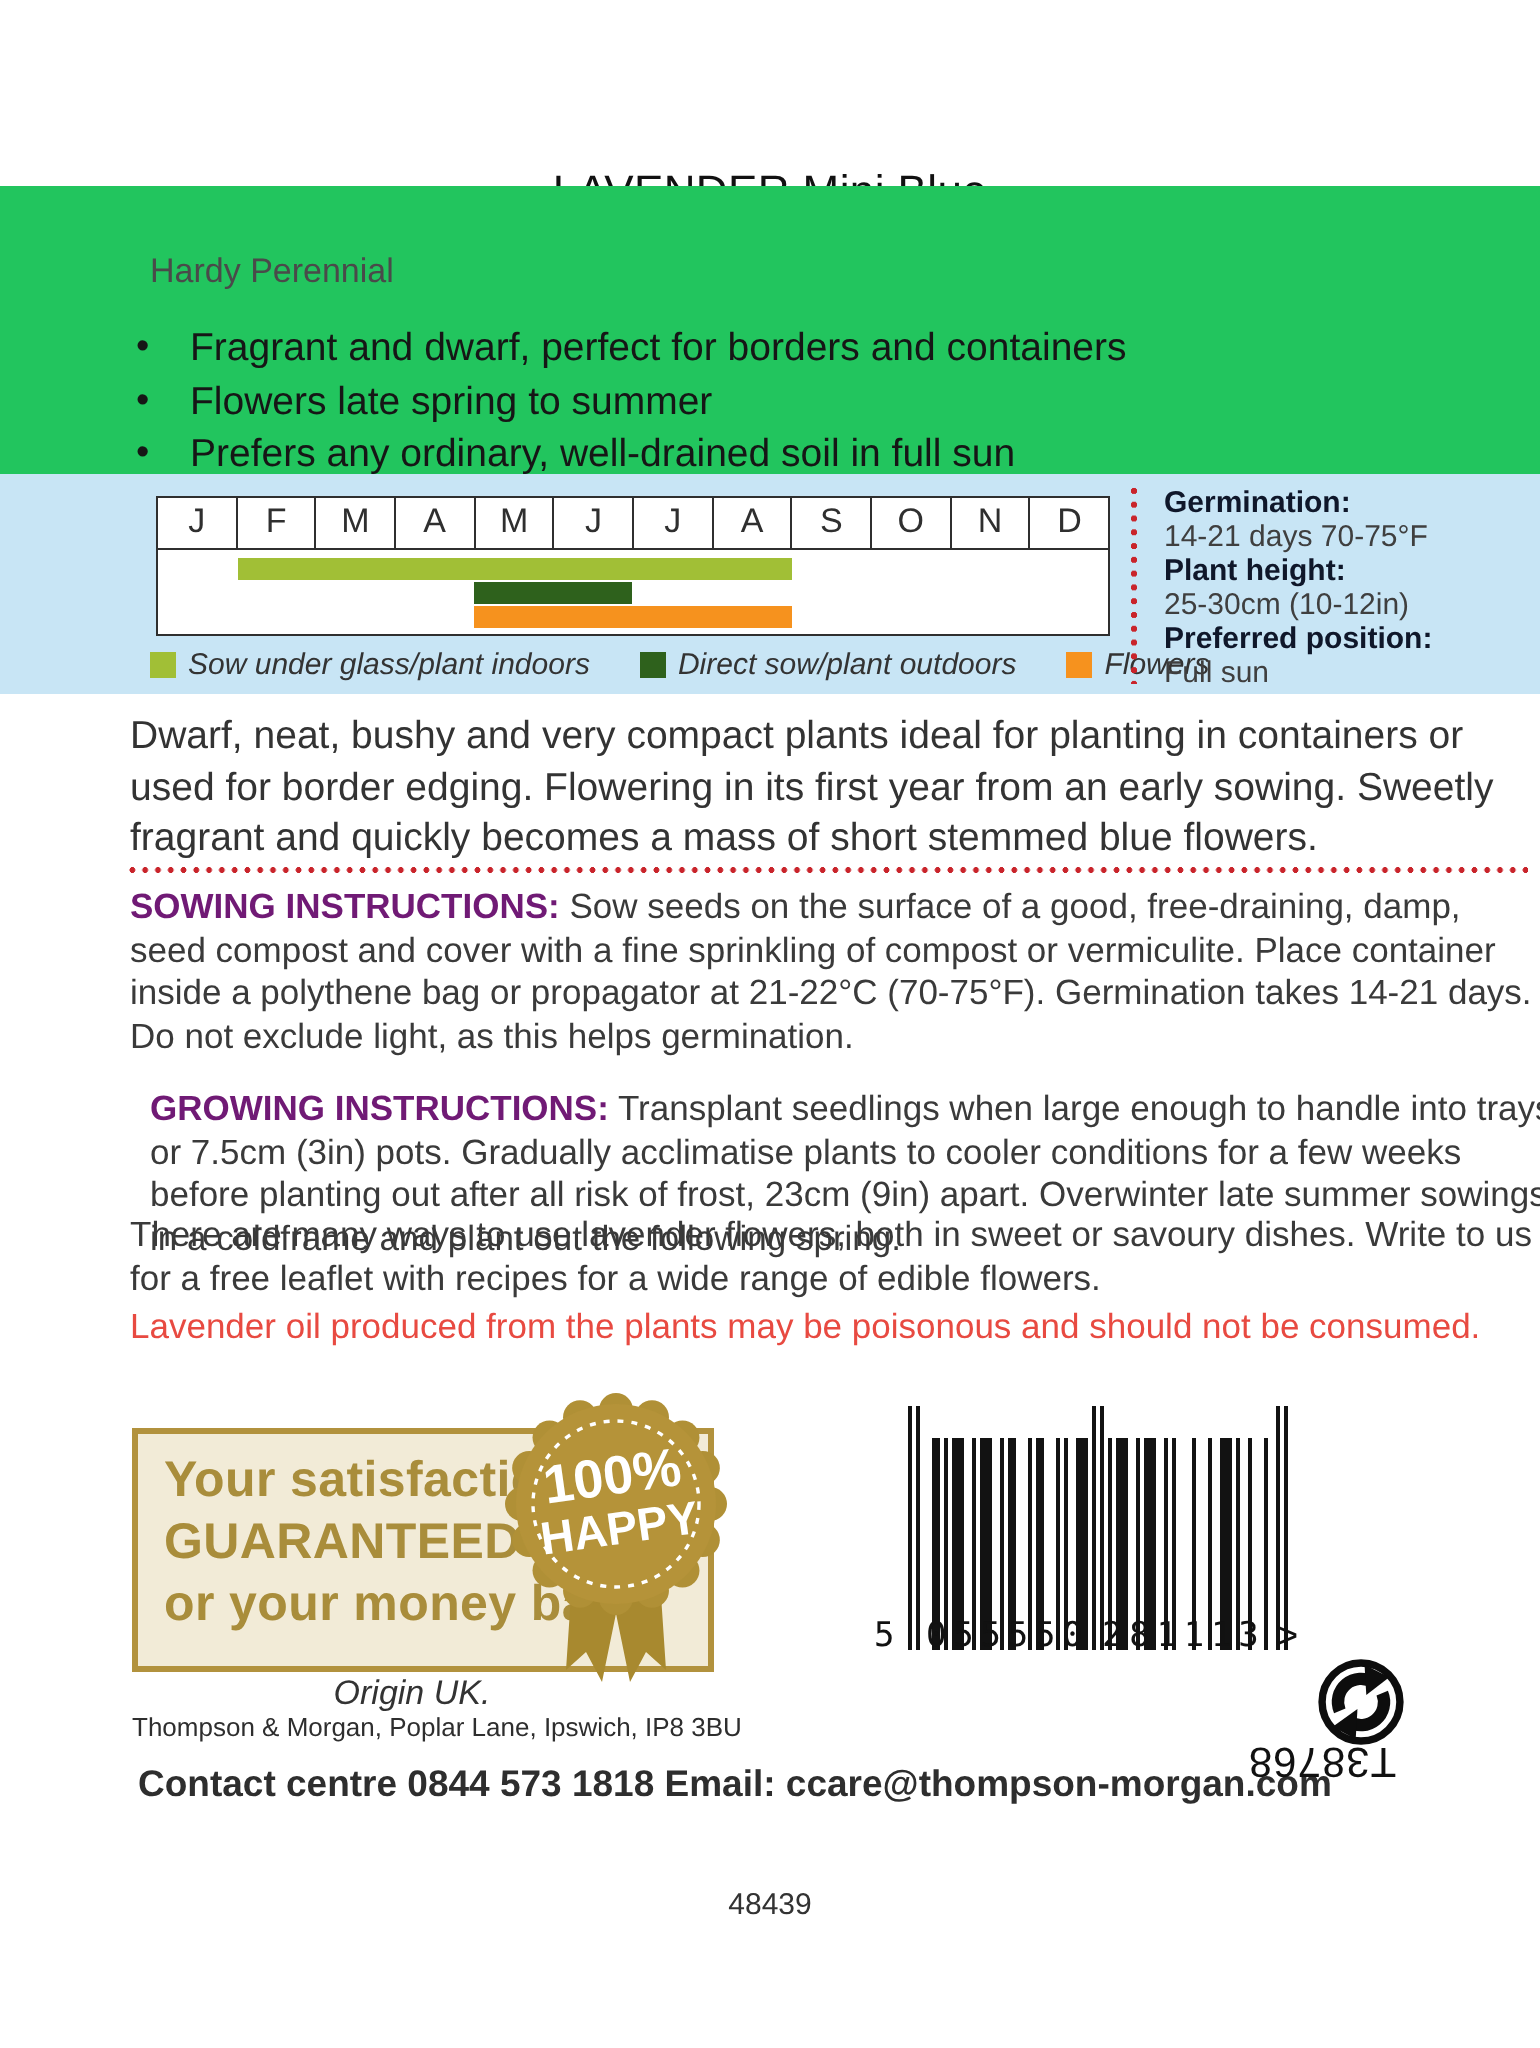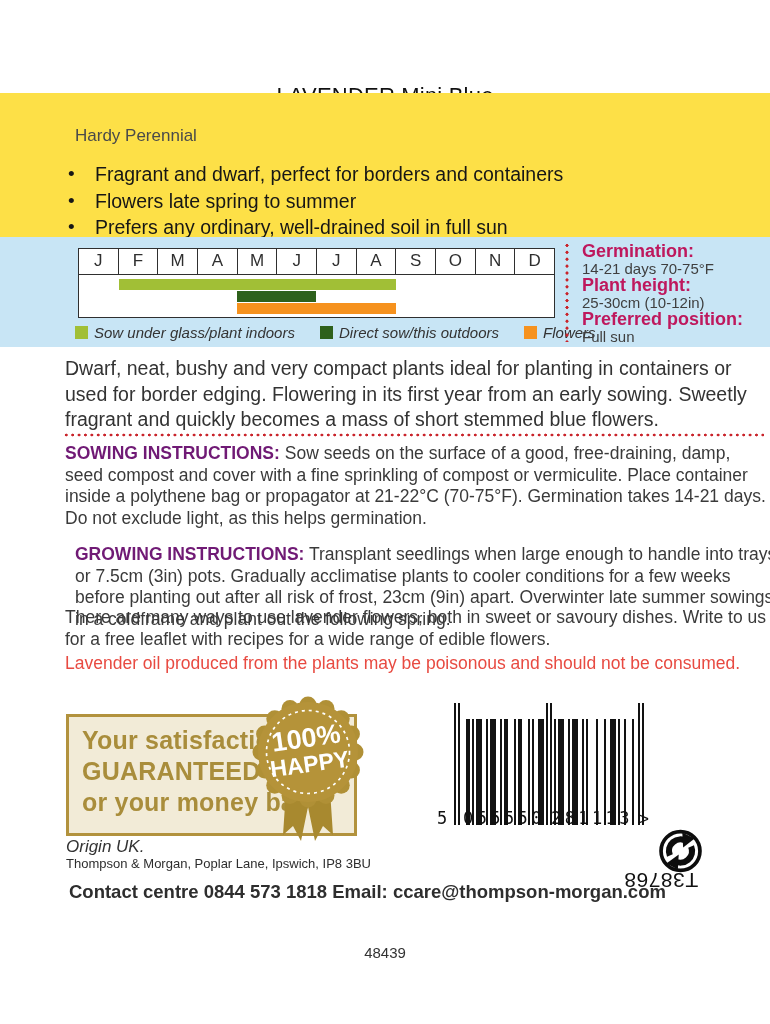--- a/index.html
+++ b/index.html
@@ -8,21 +8,21 @@
     background:#ffffff; font-family:"Liberation Sans", sans-serif;
     overflow:hidden; color:#222;
   }
   .title {
     position:absolute; top:57px; left:0; width:100%;
     text-align:center; font-size:22px; font-weight:normal; color:#111;
     letter-spacing:0.2px;
     margin-top:26px;
   }
   
-  .band1 { position:absolute; top:93px; left:0; width:770px; height:144px; background:#fde047; }
+  .band1 { position:absolute; top:93px; left:0; width:770px; height:144px; background:#22c55e; }
   .hardy { position:absolute; top:33px; left:75px; font-size:17px; color:#4a4a4a; }
   .bullets { position:absolute; top:68px; left:66px; margin:0; padding:0; list-style:none; width:660px; }
   .bullets li { position:relative; padding-left:29px; font-size:19.5px; line-height:26.5px; color:#161616; }
   .bullets li::before { content:"•"; position:absolute; left:2px; top:0; font-size:19px; color:#161616; }
 
   .band2 { position:absolute; top:237px; left:0; width:770px; height:110px; background:#c8e5f5; }
   .chart { position:absolute; top:11px; left:78px; width:477px; }
   .months { display:flex; border:1.6px solid #2f2f2f; border-bottom:none; background:#fff; }
   .mcell { flex:1; border-left:1.4px solid #2f2f2f; text-align:center; font-size:17px;
            padding:2px 0 3px 0; color:#2f2f2f; background:#fff; }
@@ -31,21 +31,21 @@
   .cbar { position:absolute; height:11px; }
   .legend { position:absolute; top:87px; left:75px; display:flex; gap:25px; align-items:center; }
   .legitem { display:flex; align-items:center; font-size:15px; color:#333; white-space:nowrap;font-style:italic; }
   .legswatch { width:13px; height:13px; margin-right:6px; display:inline-block; }
   .vdots {
     position:absolute; left:565px; top:6px; width:4px; height:99px;
     background-image:radial-gradient(circle at 2px 2.5px, #c9242b 1.45px, rgba(0,0,0,0) 1.7px);
     background-size:4px 6.9px; background-repeat:repeat-y;
   }
   .info { position:absolute; left:582px; top:6px; width:180px; }
-  .ilabel { font-size:18px; font-weight:bold; color:#be185d; line-height:17px; }
+  .ilabel { font-size:15px; font-weight:bold; color:#0f172a; line-height:17px; }
   .ivalue { font-size:15px; color:#3f3f3f; line-height:17px; }
 
   
   .desc { position:absolute; top:356px; left:65px; width:700px; margin:0;
           font-size:19.5px; line-height:25.5px; color:#333; }
   .hdots {
     position:absolute; top:433px; left:64px; width:700px; height:4px;
     background-image:radial-gradient(circle at 2.2px 2px, #c9242b 1.35px, rgba(0,0,0,0) 1.6px);
     background-size:6.4px 4px; background-repeat:repeat-x;
   }
@@ -71,21 +71,21 @@
   .bars { position:absolute; left:16px; top:0; font-size:0; white-space:nowrap; }
   .bar { display:inline-block; width:2px; height:106px; }
   .bar.b1 { background:#121212; }
   .bar.guard { height:122px; }
   .bcd { position:absolute; font-family:"DejaVu Sans Mono", monospace; font-size:17px; color:#111; top:105px; }
   .dfirst { left:-1px; }
   .dleft  { left:25px;  letter-spacing:3.4px; }
   .dright { left:113px; letter-spacing:3.4px; }
   .dtrail { left:200px; font-family:"Liberation Sans", sans-serif; font-size:19px; }
 
-  .origin { position:absolute; top:837px; left:66px; width:280px; text-align:left;
+  .origin { position:absolute; top:837px; left:66px; width:280px; text-align:center;
             font-size:17px; font-style:italic; color:#333; }
   .address { position:absolute; top:856px; left:66px; font-size:13px; color:#2e2e2e; }
   .contact { position:absolute; top:881px; left:69px; font-size:18.5px; color:#2e2e2e;font-weight:bold; }
 
   .recycle { position:absolute; left:656px; top:828px; width:49px; height:46px; }
   .tcode { position:absolute; left:615px; top:868px; width:92px; text-align:center;
            font-size:21px; color:#111; transform:rotate(180deg); letter-spacing:0.5px; }
   .pnum { position:absolute; top:944px; left:0; width:100%; text-align:center;
           font-size:15px; color:#333; }
 </style>
@@ -127,21 +127,21 @@
           <div class="cbar" style="left: 33.3333%; width: 33.3333%; top: 28px; background: rgb(246, 146, 30);"></div>
         </div>
     </div>
     <div class="legend" id="legend">
         <div class="legitem">
           <span class="legswatch" style="background: rgb(161, 191, 54);"></span>
           <span>Sow under glass/plant indoors</span>
         </div>
         <div class="legitem">
           <span class="legswatch" style="background: rgb(46, 97, 28);"></span>
-          <span>Direct sow/this outdoors</span>
+          <span>Direct sow/plant outdoors</span>
         </div>
         <div class="legitem">
           <span class="legswatch" style="background: rgb(246, 146, 30);"></span>
           <span>Flowers</span>
         </div>
       </div>
     <div class="vdots"></div>
     <div class="info" id="infoPanel">
         <div class="ilabel">Germination:</div>
         <div class="ivalue">14-21 days 70-75°F</div>

